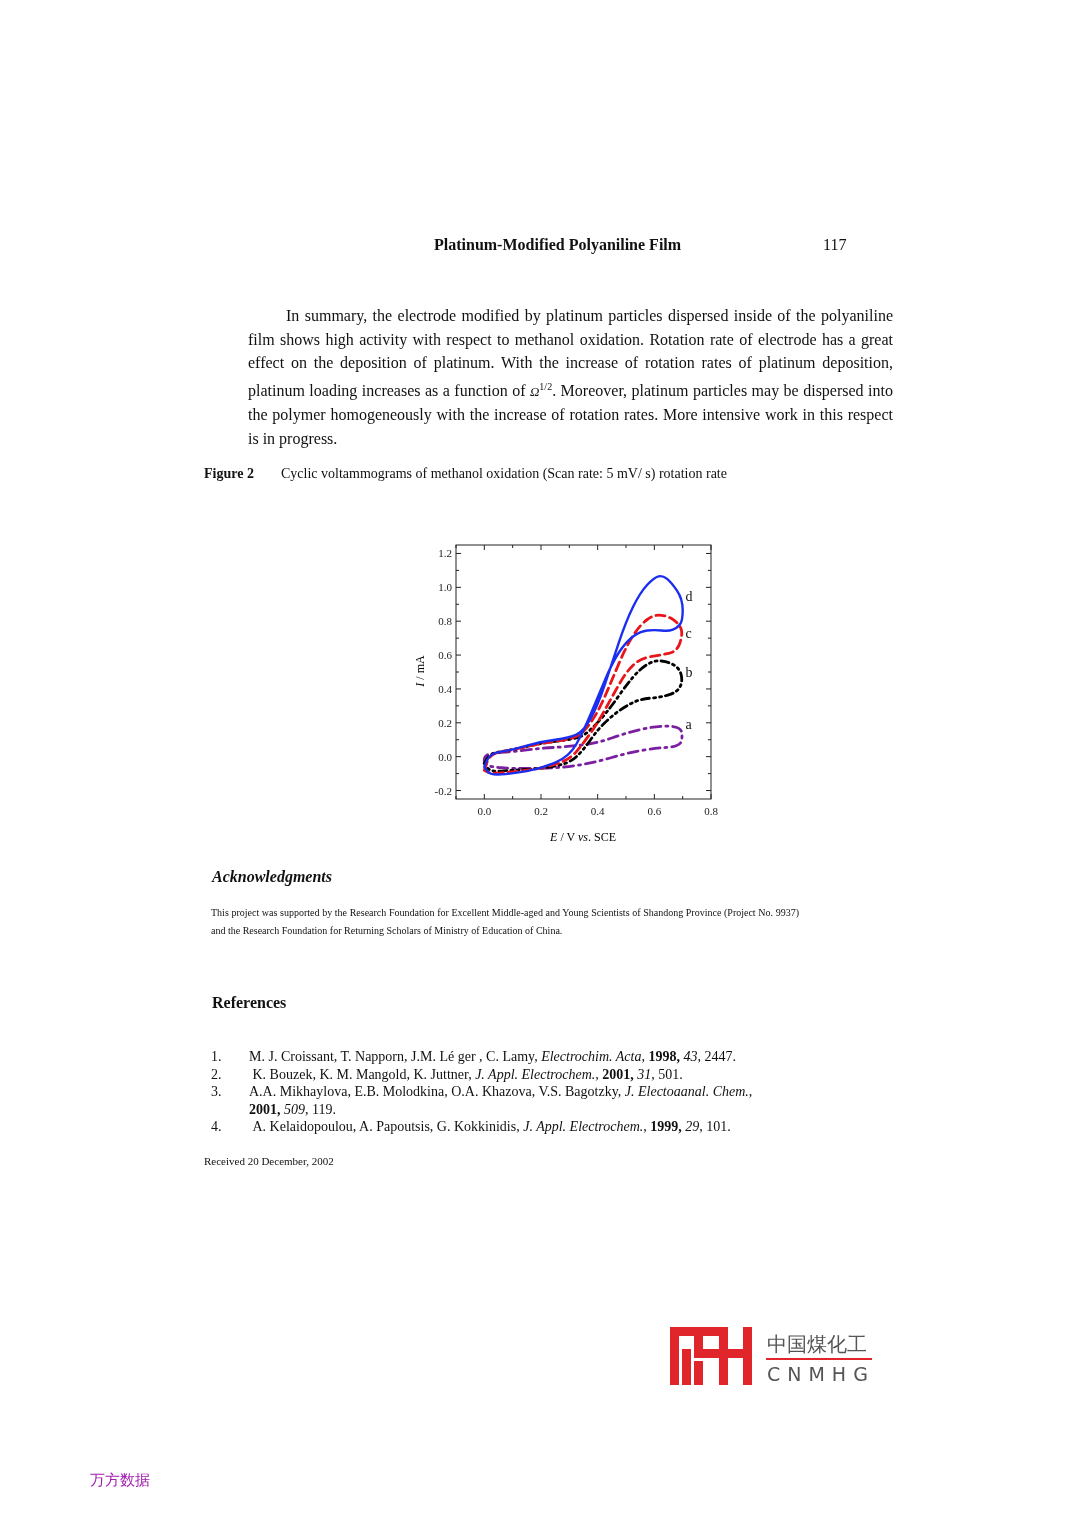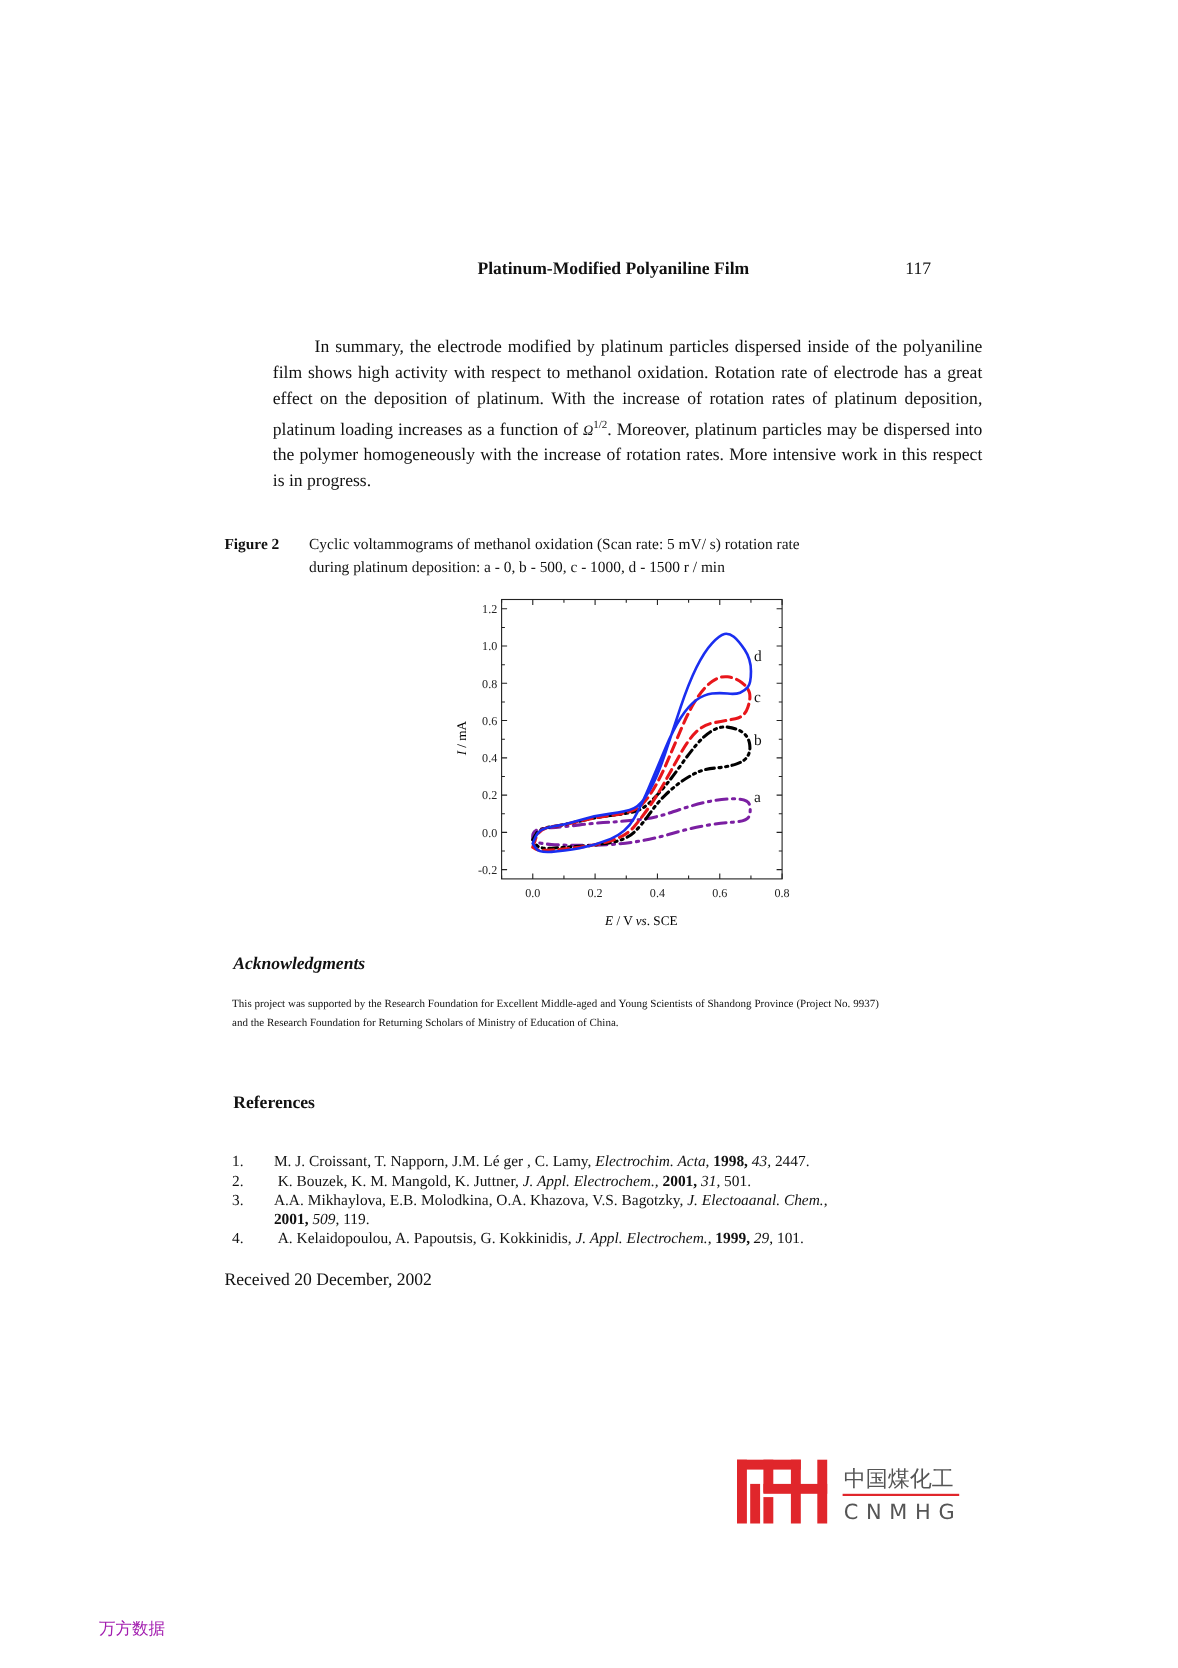--- a/index.html
+++ b/index.html
@@ -5,49 +5,48 @@
   html, body { margin:0; padding:0; background:#ffffff; }
   body { width:1071px; height:1516px; position:relative; overflow:hidden;
          font-family:"Liberation Serif", "DejaVu Serif", serif; color:#111; }
   .abs { position:absolute; }
   .running-title { left:390px; top:236px; font-weight:bold; font-size:16px;margin-left:44px; }
   .page-num { left:823px; top:236px; font-size:16px; }
   .para { left:220px; top:304px; width:645px; font-size:16px; line-height:23.6px;
           text-align:justify; text-indent:38px;margin-left:28px; }
   .para sup { font-size:10px; vertical-align:6px; }
   .omega { font-style:italic; font-size:13px; }
-  .fig-caption { left:204px; top:485px; width:620px; font-size:14px; line-height:21px; }
+  .fig-caption { left:204px; top:463px; width:620px; font-size:14px; line-height:21px; }
   .fig-caption .lbl { font-weight:bold; display:inline-block; width:77px; }
   .fig-caption .line2 { padding-left:77px; display:block; }
   .chart { left:396px; top:535px; width:340px; height:320px; }
   .h2 { font-weight:bold; font-size:16px; }
   .ack-head { left:212px; top:868px;font-style:italic; }
   .ack-body { left:211px; top:904px; width:588px; font-size:10px; line-height:18px; text-align:justify; }
   .ref-head { left:212px; top:994px; }
   .refs { left:211px; top:1048px; width:640px; font-size:14px; line-height:17.5px; }
   .ref { display:flex; }
   .ref .n { width:38px; flex:none; }
   .ref .t { flex:1; }
-  .received { left:204px; top:1155px; font-size:16px;text-align:right; }
+  .received { left:204px; top:1155px; font-size:11px;text-align:right; }
   .logo { left:670px; top:1325px; width:210px; height:62px; }
   .wm { left:90px; top:1471px; font-family:"DejaVu Sans", sans-serif; font-size:15px; color:#a21caf; }
   i { }
   b { font-weight:bold; }
 </style>
 </head>
 <body>
 
 <div class="abs running-title">Platinum-Modified Polyaniline Film</div>
 <div class="abs page-num">117</div>
 
 <div class="abs para"><span>In summary, the electrode modified by platinum particles dispersed inside of the polyaniline film shows high activity with respect to methanol oxidation.   Rotation rate of electrode has a great effect on the deposition of platinum.   With the increase of rotation rates of platinum deposition, platinum loading increases as a function of </span><span class="omega">Ω</span><sup>1/2</sup><span>. Moreover, platinum particles may be dispersed into the polymer homogeneously with the increase of rotation rates.   More intensive work in this respect is in progress.</span></div>
 
 <div class="abs fig-caption">
   <span class="lbl">Figure 2</span><span>Cyclic voltammograms of methanol oxidation (Scan rate: 5 mV/ s) rotation rate</span>
-  <span class="line2">during platinum deposition: a - 0, b - 500, c - 1000, d - 1500 r / min</span>
 </div>
 
 <svg class="abs chart" viewBox="396 535 340 320" width="340" height="320" xmlns="http://www.w3.org/2000/svg">
   <g id="plot-frame">
       <rect x="456" y="545" width="255" height="254" fill="none" stroke="#222" stroke-width="1"></rect>
     </g>
   <g id="plot-ticks">
       <line x1="484.3333333333333" y1="799" x2="484.3333333333333" y2="794" stroke="#222"></line>
       <line x1="484.3333333333333" y1="545" x2="484.3333333333333" y2="550" stroke="#222"></line>
       <text x="484.3333333333333" y="815" font-size="11" font-family="Liberation Serif, serif" text-anchor="middle" fill="#222">0.0</text>

